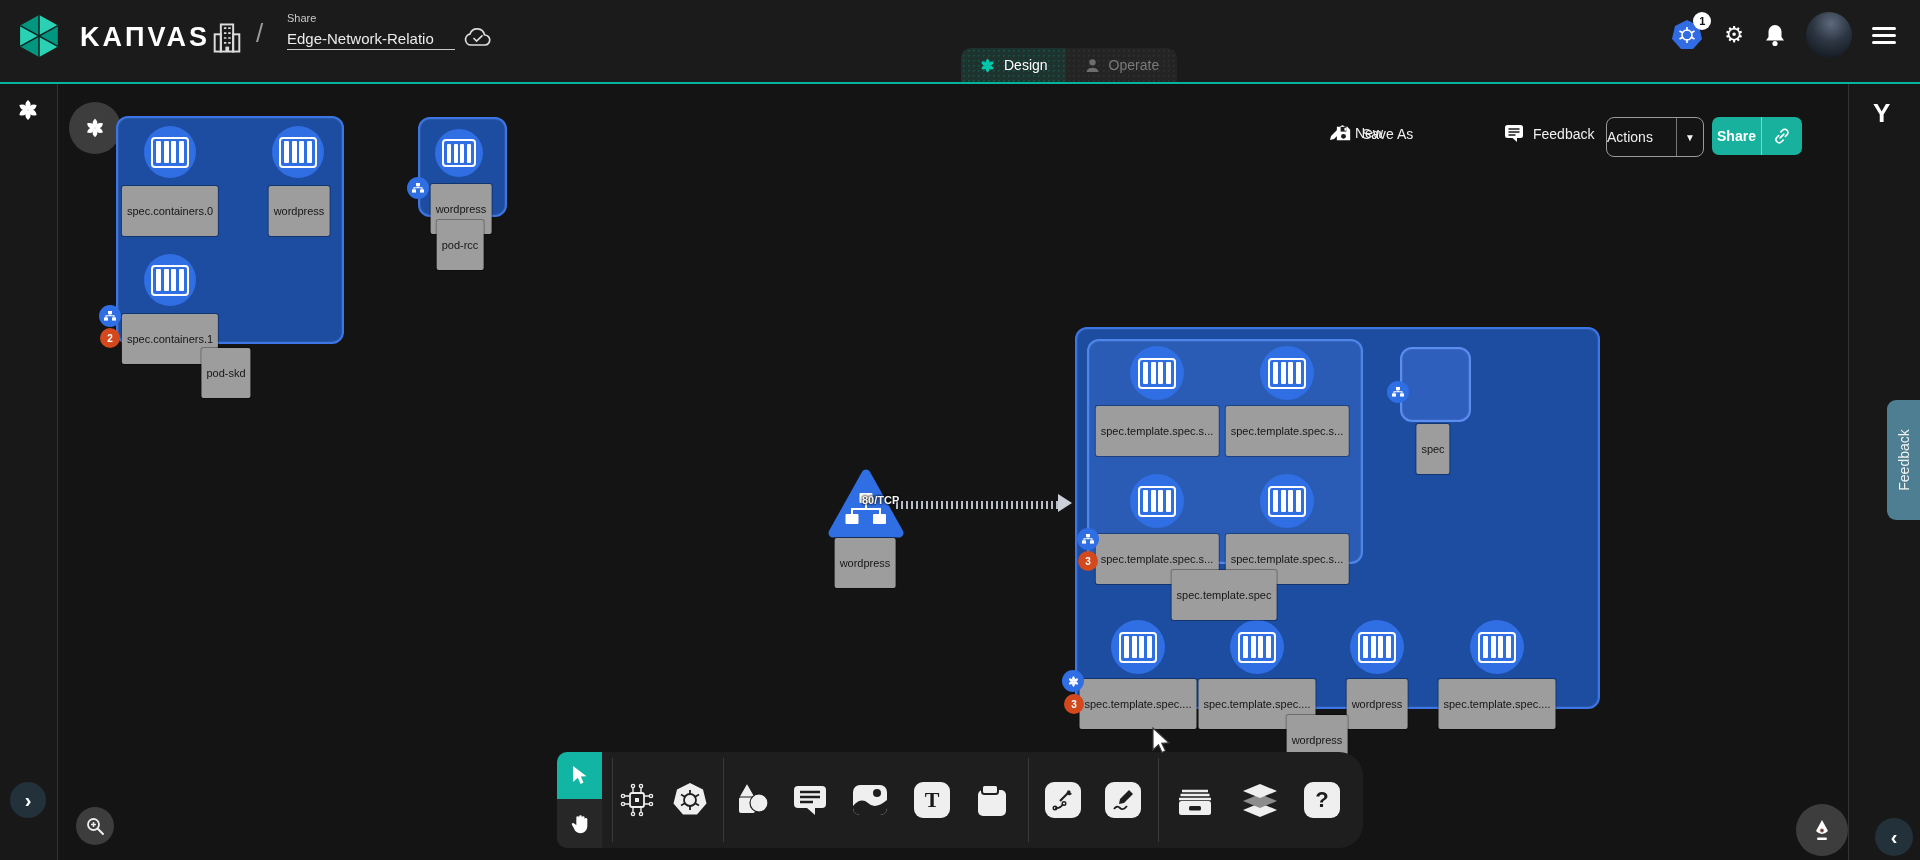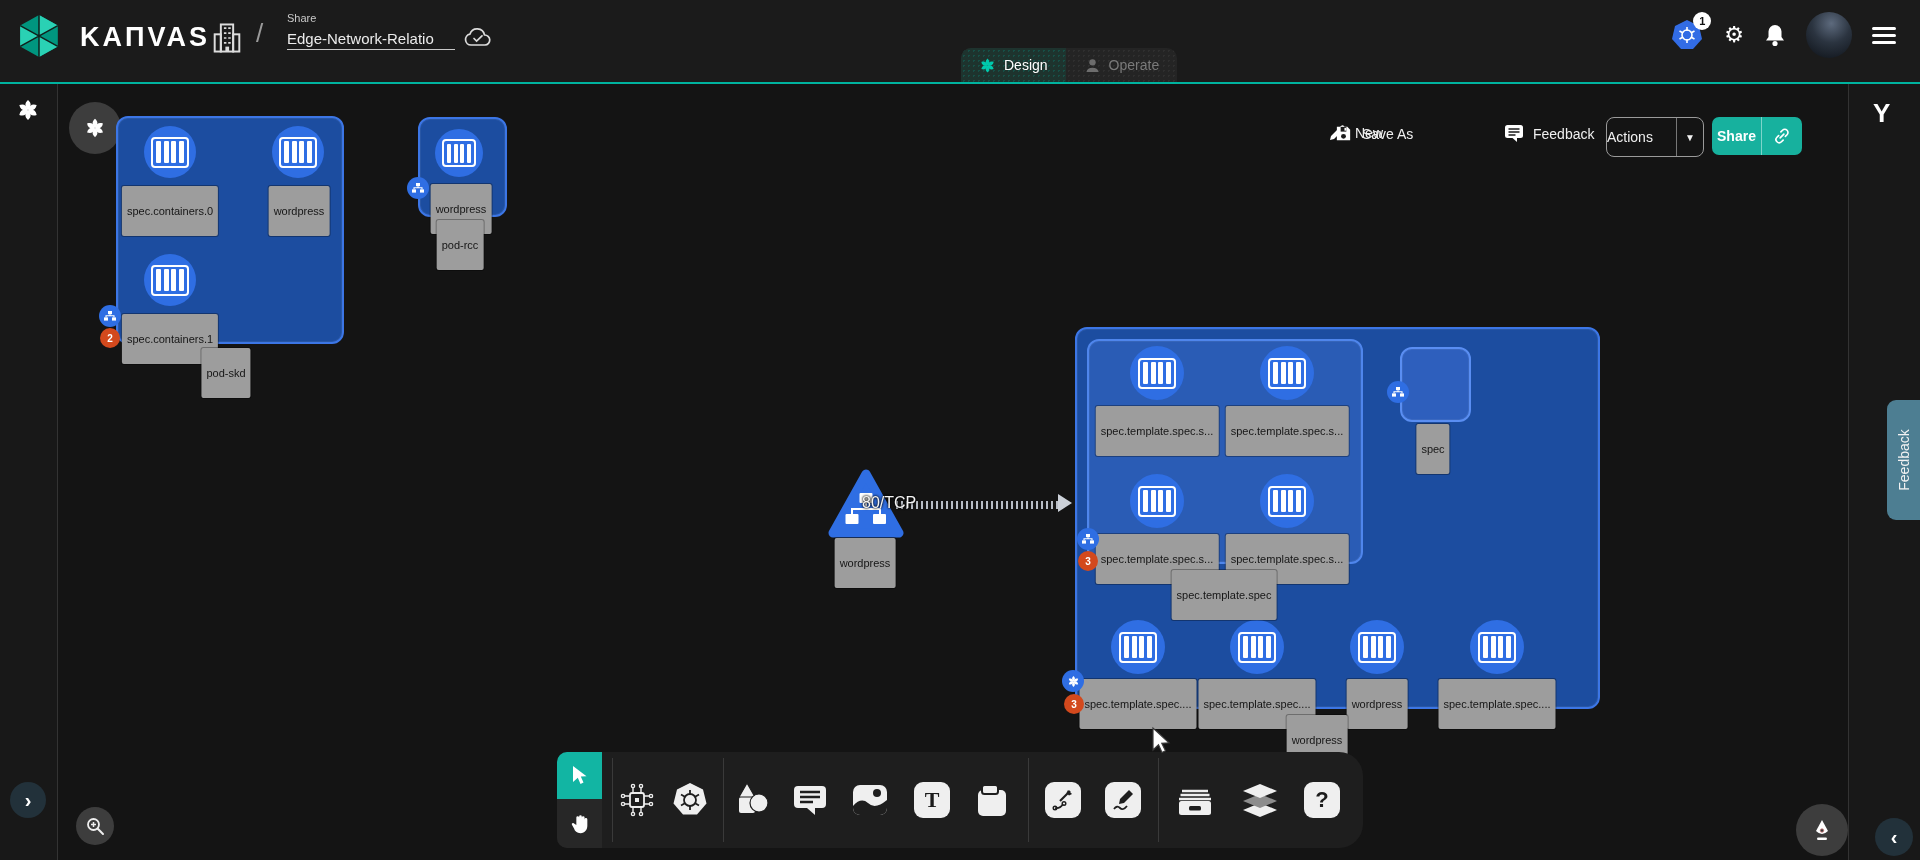--- a/index.html
+++ b/index.html
@@ -61,21 +61,21 @@
   .chip{position:absolute;transform:translateX(-50%);background:#9d9d9d;color:#161616;font-size:11px;
         line-height:1.3;padding:18px 5px;border-radius:2px;white-space:nowrap;z-index:6;box-shadow:0 0 0 1px rgba(0,0,0,.3)}
   .icircle{position:absolute;width:22px;height:22px;border-radius:50%;background:#2f6ee3;
            display:flex;align-items:center;justify-content:center;z-index:7}
   .nbadge{position:absolute;width:20px;height:20px;border-radius:50%;background:#d3491d;color:#fff;font-size:10px;
           font-weight:bold;display:flex;align-items:center;justify-content:center;z-index:7}
   .edge{position:absolute;left:896px;top:501px;width:168px;height:8px;
         background:repeating-linear-gradient(90deg,#b9bec6 0 2px,transparent 2px 5px);z-index:4}
   .edge-arrow{position:absolute;left:1058px;top:494px;width:0;height:0;border-top:9px solid transparent;
               border-bottom:9px solid transparent;border-left:14px solid #ccd1d9;z-index:4}
-  .edge-label{position:absolute;left:862px;top:494px;font-size:16px;font-weight:normal;color:#f4f4f4;z-index:5;
+  .edge-label{position:absolute;left:862px;top:494px;font-size:11px;font-weight:bold;color:#f4f4f4;z-index:5;
               text-shadow:0 0 3px #000,0 0 2px #000}
   
   .float-dark{background:#3d3d3d}
   .float-slate{background:#22313a}
   
   .btoolbar{position:absolute;left:557px;top:752px;width:806px;height:96px;background:#1e1e1e;
             border-radius:10px 24px 24px 10px;z-index:25}
   .bt-div{position:absolute;top:6px;bottom:6px;width:1px;background:#3a3a3a}
   .bt-icon{position:absolute;top:48px;transform:translate(-50%,-50%);cursor:pointer;display:flex;
            align-items:center;justify-content:center}

